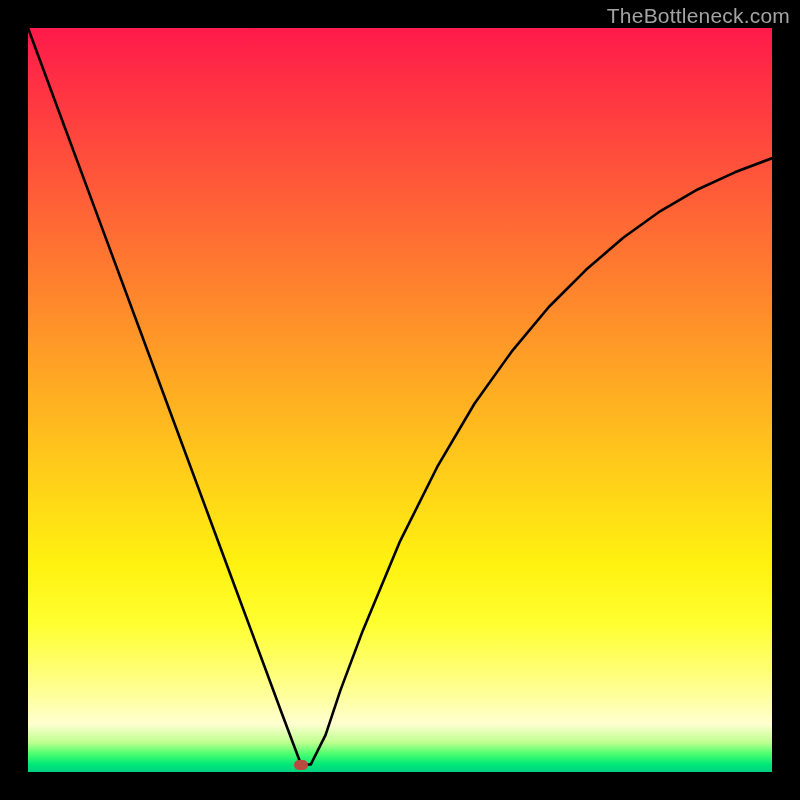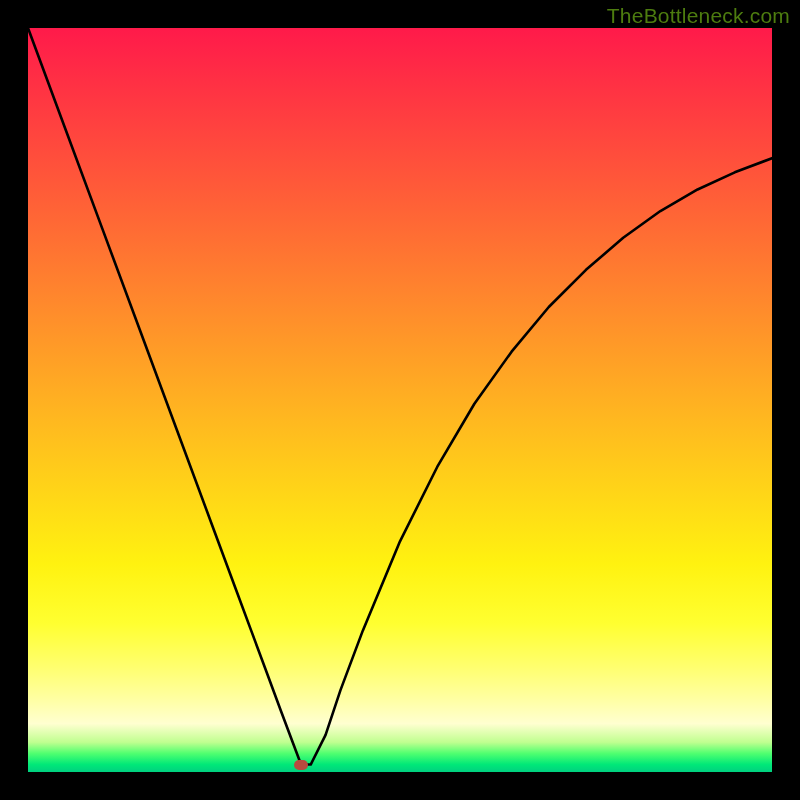--- a/index.html
+++ b/index.html
@@ -34,21 +34,21 @@
       #00e878 99%,
       #00d080 100%);
   }
   .watermark {
     position: absolute;
     top: 4px;
     right: 10px;
     font-family: Arial, Helvetica, sans-serif;
     font-size: 21px;
     font-weight: 500;
-    color: #4d7c0f;
+    color: #a3a3a3;
     letter-spacing: 0.2px;
     user-select: none;
     margin-left: 44px;
   }
   svg.curve {
     position: absolute;
     left: 0;
     top: 0;
     width: 744px;
     height: 744px;

